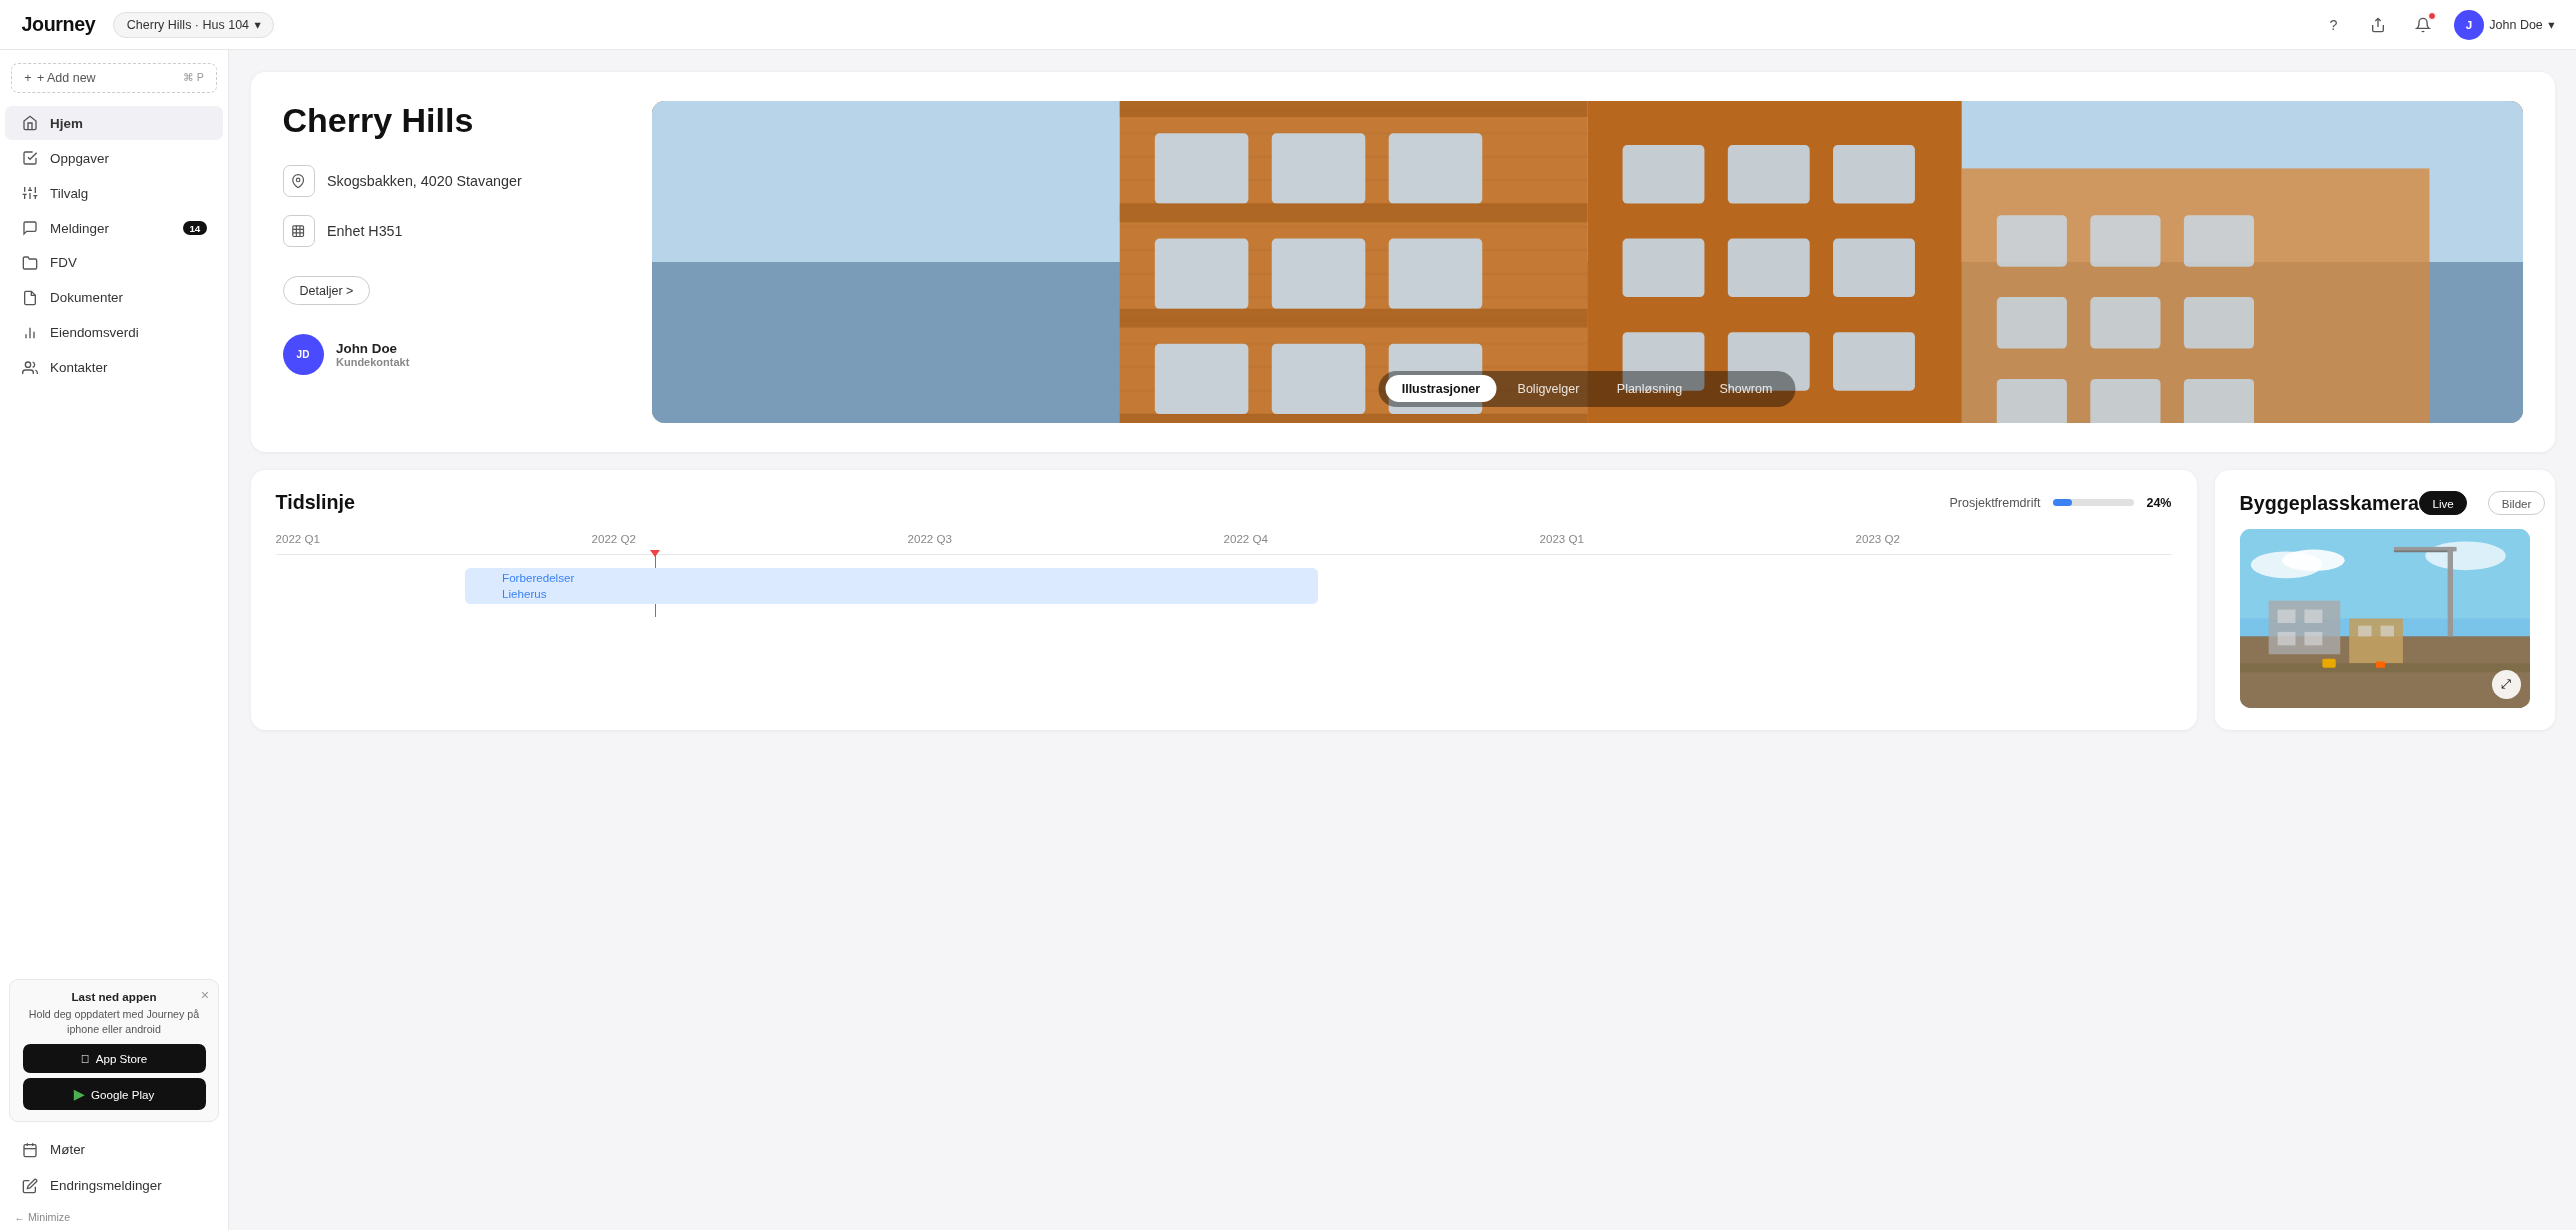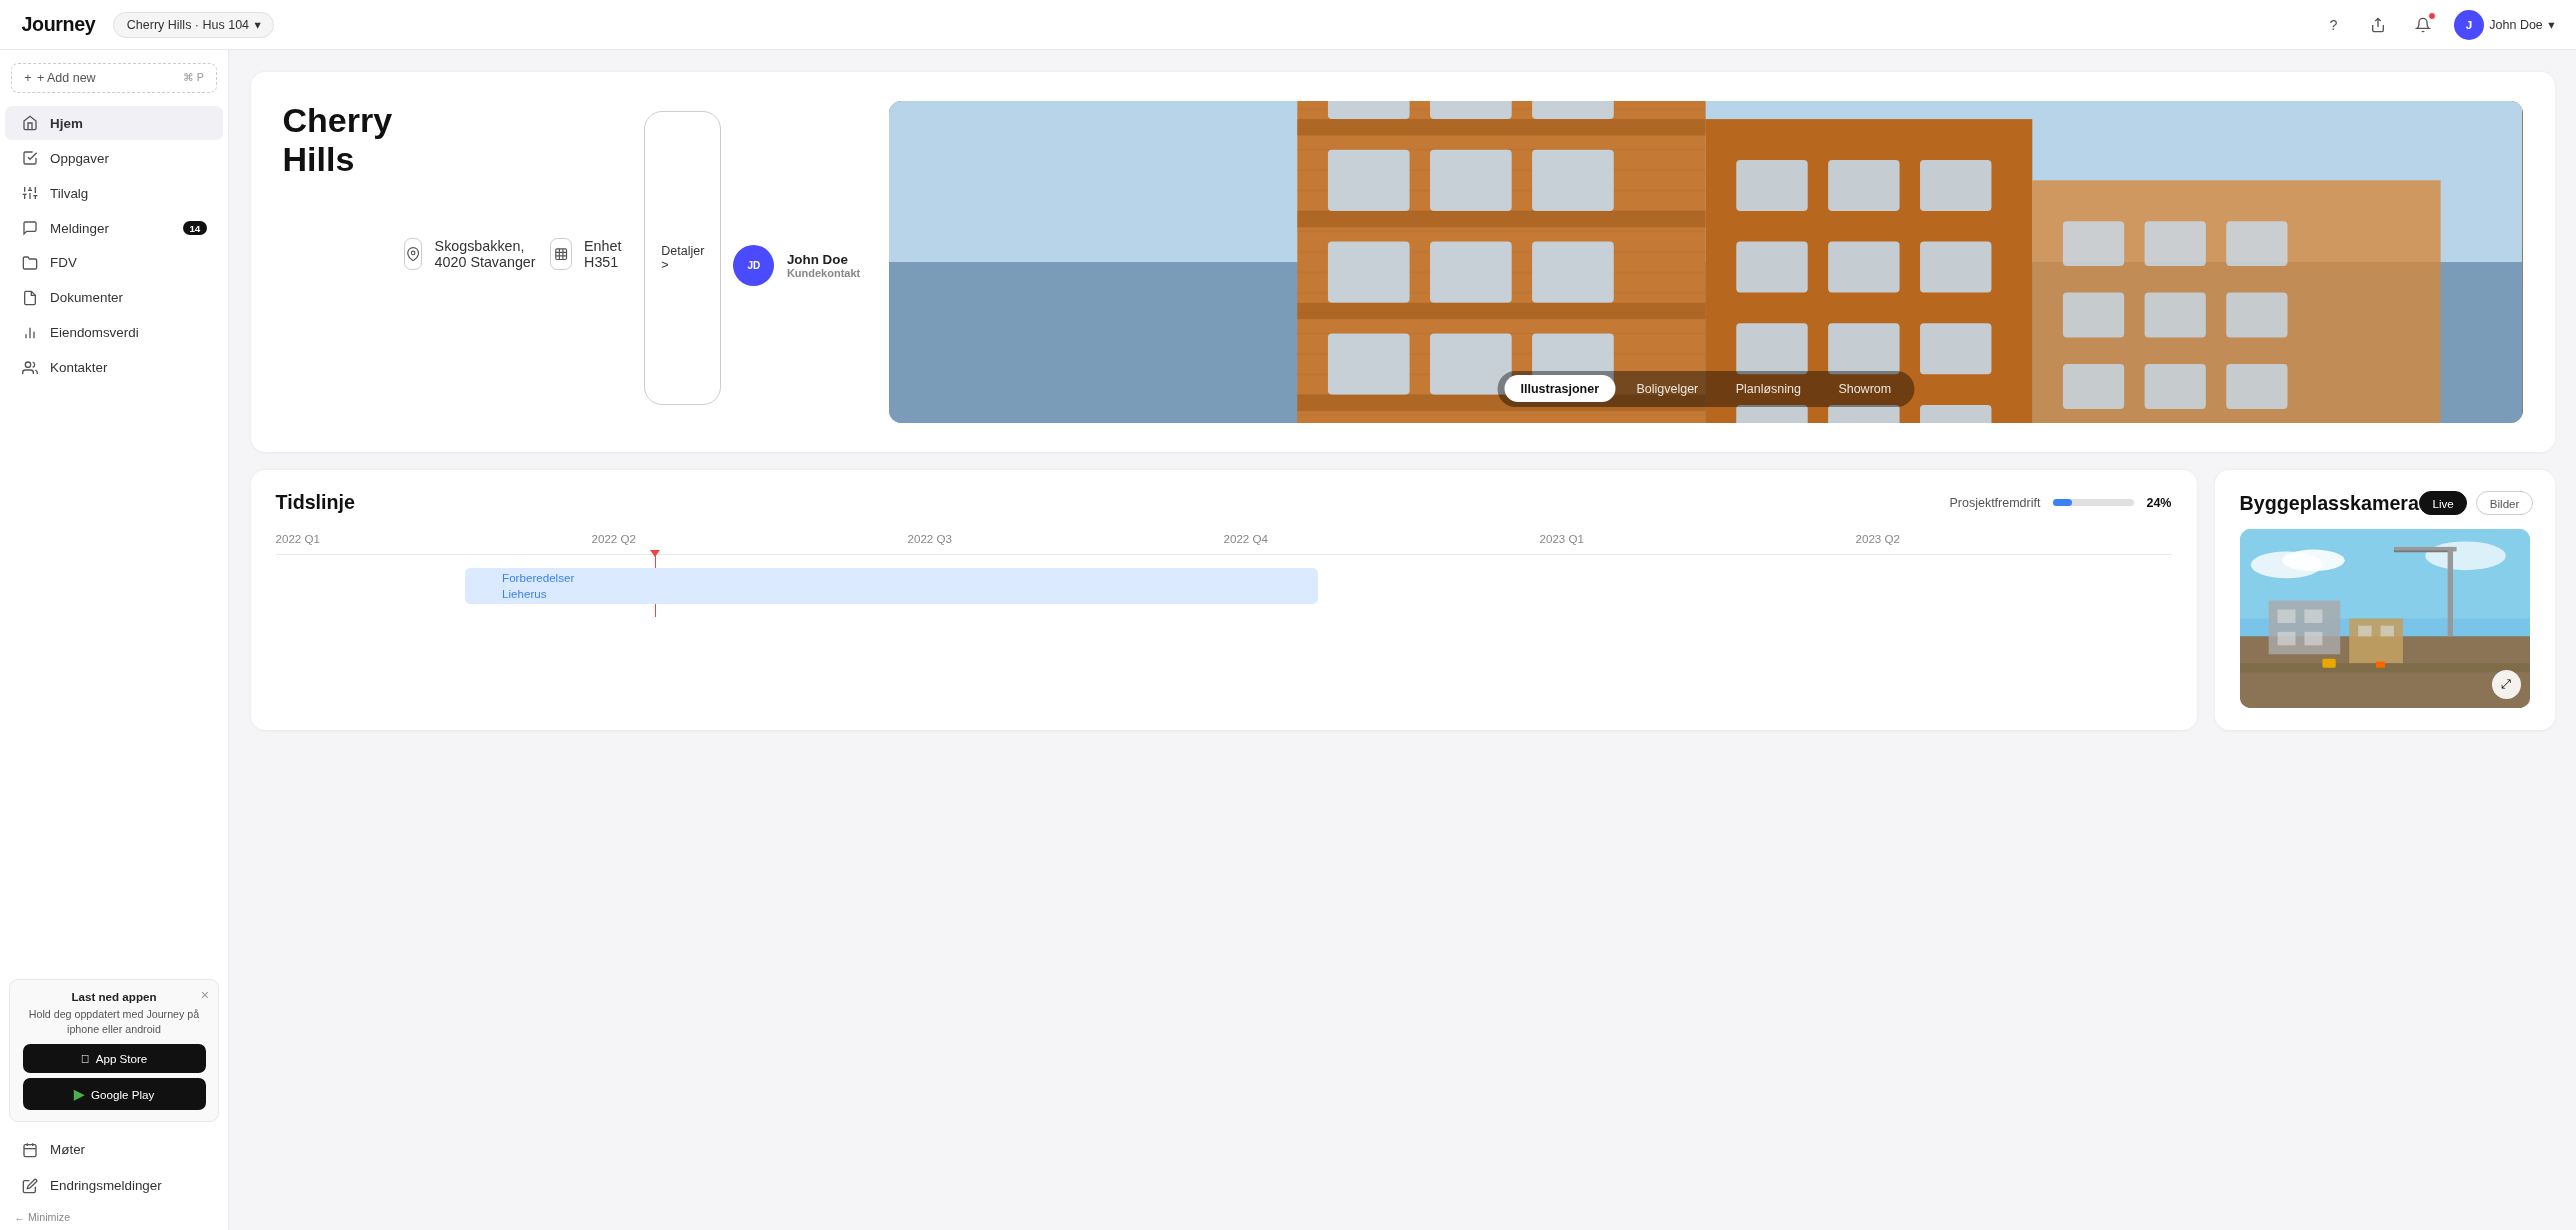--- a/index.html
+++ b/index.html
@@ -75,21 +75,21 @@
     }
 
     
     .main-content { flex: 1; overflow-y: auto; padding: 21.5px; display: flex; flex-direction: column; gap: 18px; }
 
     
     .project-card {
       background: #fff; border-radius: 14.3px; padding: 29px 32px; display: flex; gap: 29px;
       box-shadow: 0 0.9px 3.6px rgba(0,0,0,0.06); align-items: stretch;
     }
-    .project-info { flex: 0 0 340px; display: flex; flex-direction: row; gap: 12px; }
+    .project-info { flex: 0 0 340px; display: flex; flex-direction: column; gap: 4px; }
     .project-name { font-size: 34px; font-weight: 700; color: #111; margin-bottom: 21.5px; }
     .info-row { display: flex; align-items: center; gap: 12.5px; margin-bottom: 14.3px; font-size: 14.3px; color: #333; }
     .info-icon { width: 32px; height: 32px; border: 1.3px solid #ccc; border-radius: 7.2px; display: flex; align-items: center; justify-content: center; font-size: 14.3px; color: #555; }
     .details-btn {
       display: inline-flex; align-items: center; gap: 5.4px; border: 1.3px solid #ccc; border-radius: 18px;
       padding: 6.3px 16px; font-size: 12.5px; color: #333; cursor: pointer; width: fit-content; margin: 10.7px 0 18px;
     }
     .contact-row { display: flex; align-items: center; gap: 12.5px; margin-top: 7.2px; }
     .contact-avatar { width: 41px; height: 41px; background: #4a4aff; border-radius: 50%; display: flex; align-items: center; justify-content: center; color: #fff; font-size: 10px; font-weight: 600; }
     .contact-name { font-size: 13.4px; font-weight: 600; color: #222; }
@@ -145,21 +145,21 @@
       width: 0; height: 0; border-left: 5.4px solid transparent; border-right: 5.4px solid transparent;
       border-top: 7.2px solid #ef4444;
     }
 
     
     .camera-card {
       width: 340px; min-width: 286px; background: #fff; border-radius: 14.3px; padding: 21.5px 25px;
       box-shadow: 0 0.9px 3.6px rgba(0,0,0,0.06);
     }
     .camera-header { display: flex; align-items: center; justify-content: space-between; margin-bottom: 14.3px; }
-    .camera-tabs { display: flex; gap: 9px; text-align: center; }
+    .camera-tabs { display: flex; gap: 21px; text-align: center; }
     .cam-tab {
       padding: 4.5px 12.5px; border: 1.3px solid #ccc; border-radius: 14.3px; font-size: 11.6px; cursor: pointer; color: #555;
     }
     .cam-tab.active { background: #111; color: #fff; border-color: #111; }
     .camera-thumb {
       border-radius: 10.7px; overflow: hidden; position: relative;
       background: linear-gradient(180deg, #87CEEB 0%, #6db8e8 30%, #5a9bc0 50%, #8B7355 70%, #c4a265 100%);
       height: 179px; display: flex; align-items: flex-end; justify-content: flex-end; padding: 9px;
     }
     .camera-expand {

